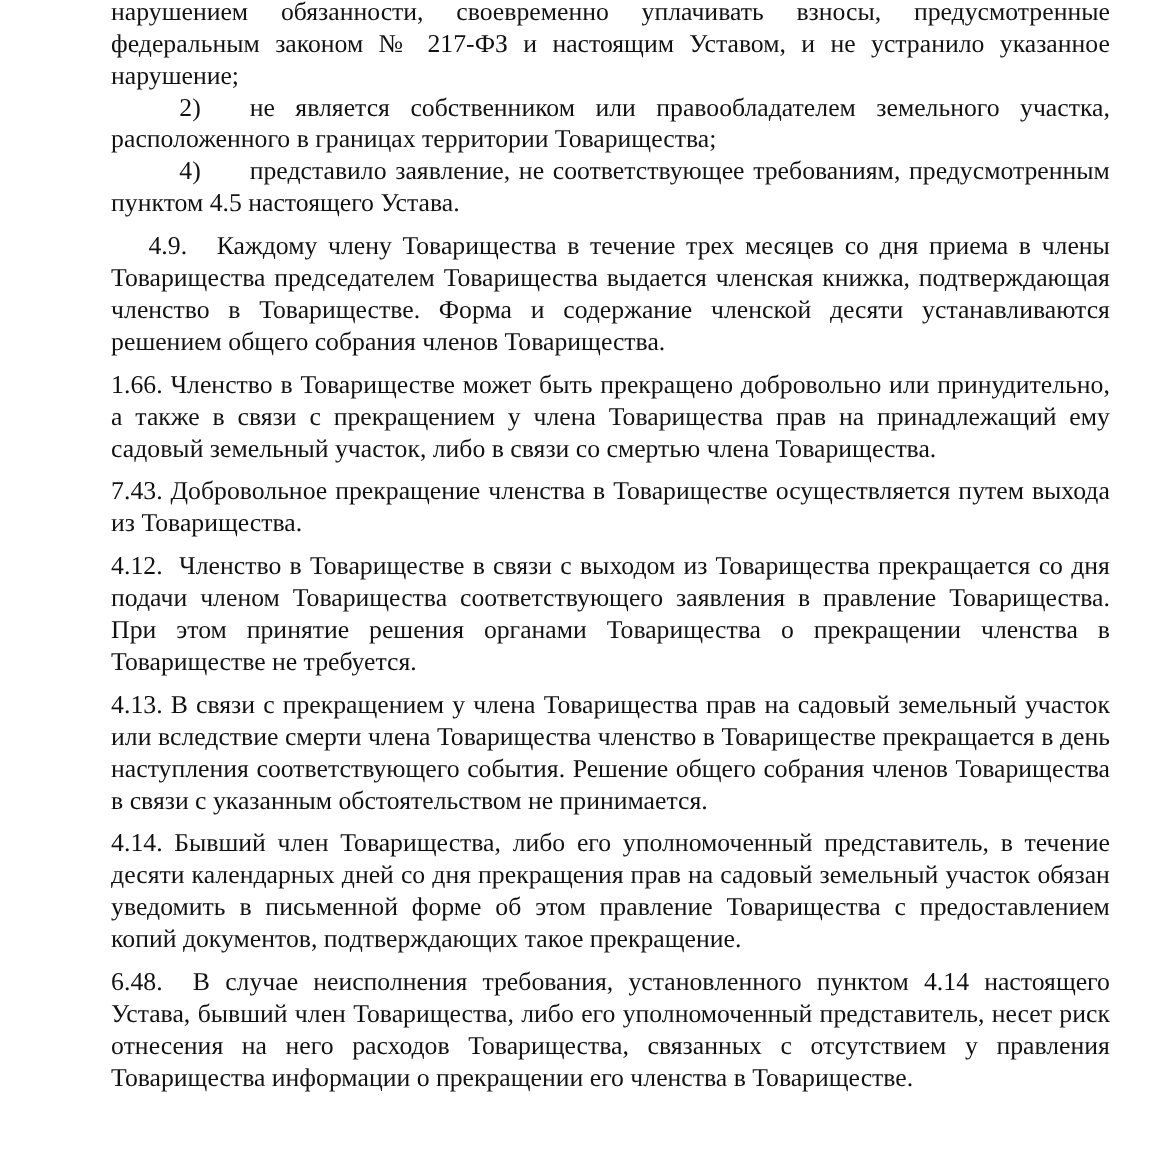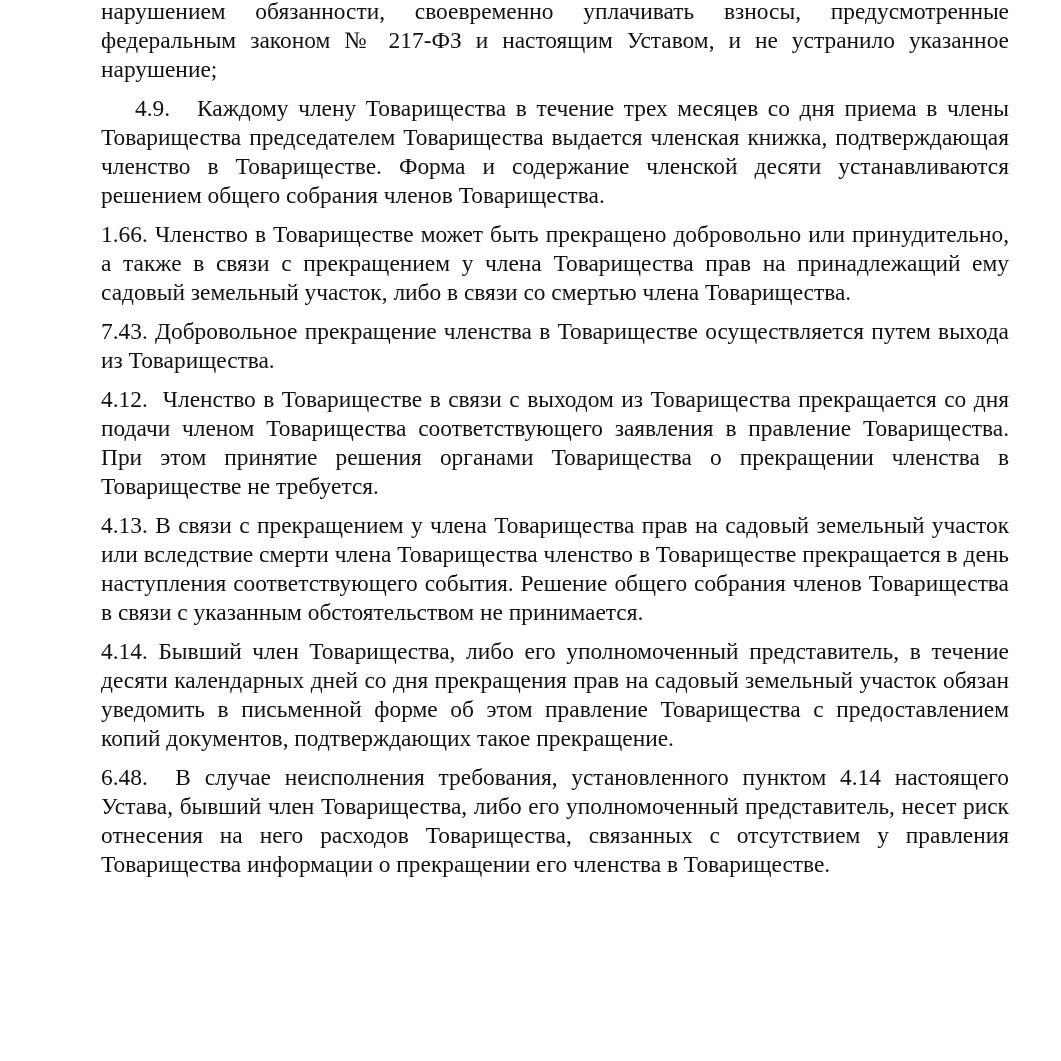--- a/index.html
+++ b/index.html
@@ -14,20 +14,22 @@
   .item { margin: 0; text-align: justify; text-indent: 62px; }
   .item .num { display: inline-block; width: 64px; text-indent: 0; }
   .para .pnum { display: inline-block; min-width: 62px; margin-left: 34px; }
 </style>
 </head>
 <body>
 
 <div class="page">
   <p class="para">нарушением обязанности, своевременно уплачивать взносы, предусмотренные федеральным законом № 217-ФЗ и настоящим Уставом, и не устранило указанное нарушение;</p>
 
+  <p class="item"><span class="num">2)</span><span>не является собственником или правообладателем земельного участка, расположенного в границах территории Товарищества;</span></p>
+  <p class="item"><span class="num">4)</span><span>представило заявление, не соответствующее требованиям, предусмотренным пунктом 4.5 настоящего Устава.</span></p>
 
   <p class="para numbered"><span class="pnum">4.9.</span><span>Каждому члену Товарищества в течение трех месяцев со дня приема в члены Товарищества председателем Товарищества выдается членская книжка, подтверждающая членство в Товариществе. Форма и содержание членской десяти устанавливаются решением общего собрания членов Товарищества.</span></p>
   <p class="para numbered"><span>1.66.</span> <span>Членство в Товариществе может быть прекращено добровольно или принудительно, а также в связи с прекращением у члена Товарищества прав на принадлежащий ему садовый земельный участок, либо в связи со смертью члена Товарищества.</span></p>
   <p class="para numbered"><span>7.43.</span> <span>Добровольное прекращение членства в Товариществе осуществляется путем выхода из Товарищества.</span></p>
   <p class="para numbered"><span>4.12.</span>&nbsp; <span>Членство в Товариществе в связи с выходом из Товарищества прекращается со дня подачи членом Товарищества соответствующего заявления в правление Товарищества. При этом принятие решения органами Товарищества о прекращении членства в Товариществе не требуется.</span></p>
   <p class="para numbered"><span>4.13.</span> <span>В связи с прекращением у члена Товарищества прав на садовый земельный участок или вследствие смерти члена Товарищества членство в Товариществе прекращается в день наступления соответствующего события. Решение общего собрания членов Товарищества в связи с указанным обстоятельством не принимается.</span></p>
   <p class="para numbered"><span>4.14.</span> <span>Бывший член Товарищества, либо его уполномоченный представитель, в течение десяти календарных дней со дня прекращения прав на садовый земельный участок обязан уведомить в письменной форме об этом правление Товарищества с предоставлением копий документов, подтверждающих такое прекращение.</span></p>
   <p class="para numbered"><span>6.48.</span>&nbsp; <span>В случае неисполнения требования, установленного пунктом 4.14 настоящего Устава, бывший член Товарищества, либо его уполномоченный представитель, несет риск отнесения на него расходов Товарищества, связанных с отсутствием у правления Товарищества информации о прекращении его членства в Товариществе.</span></p>
 </div>
 

